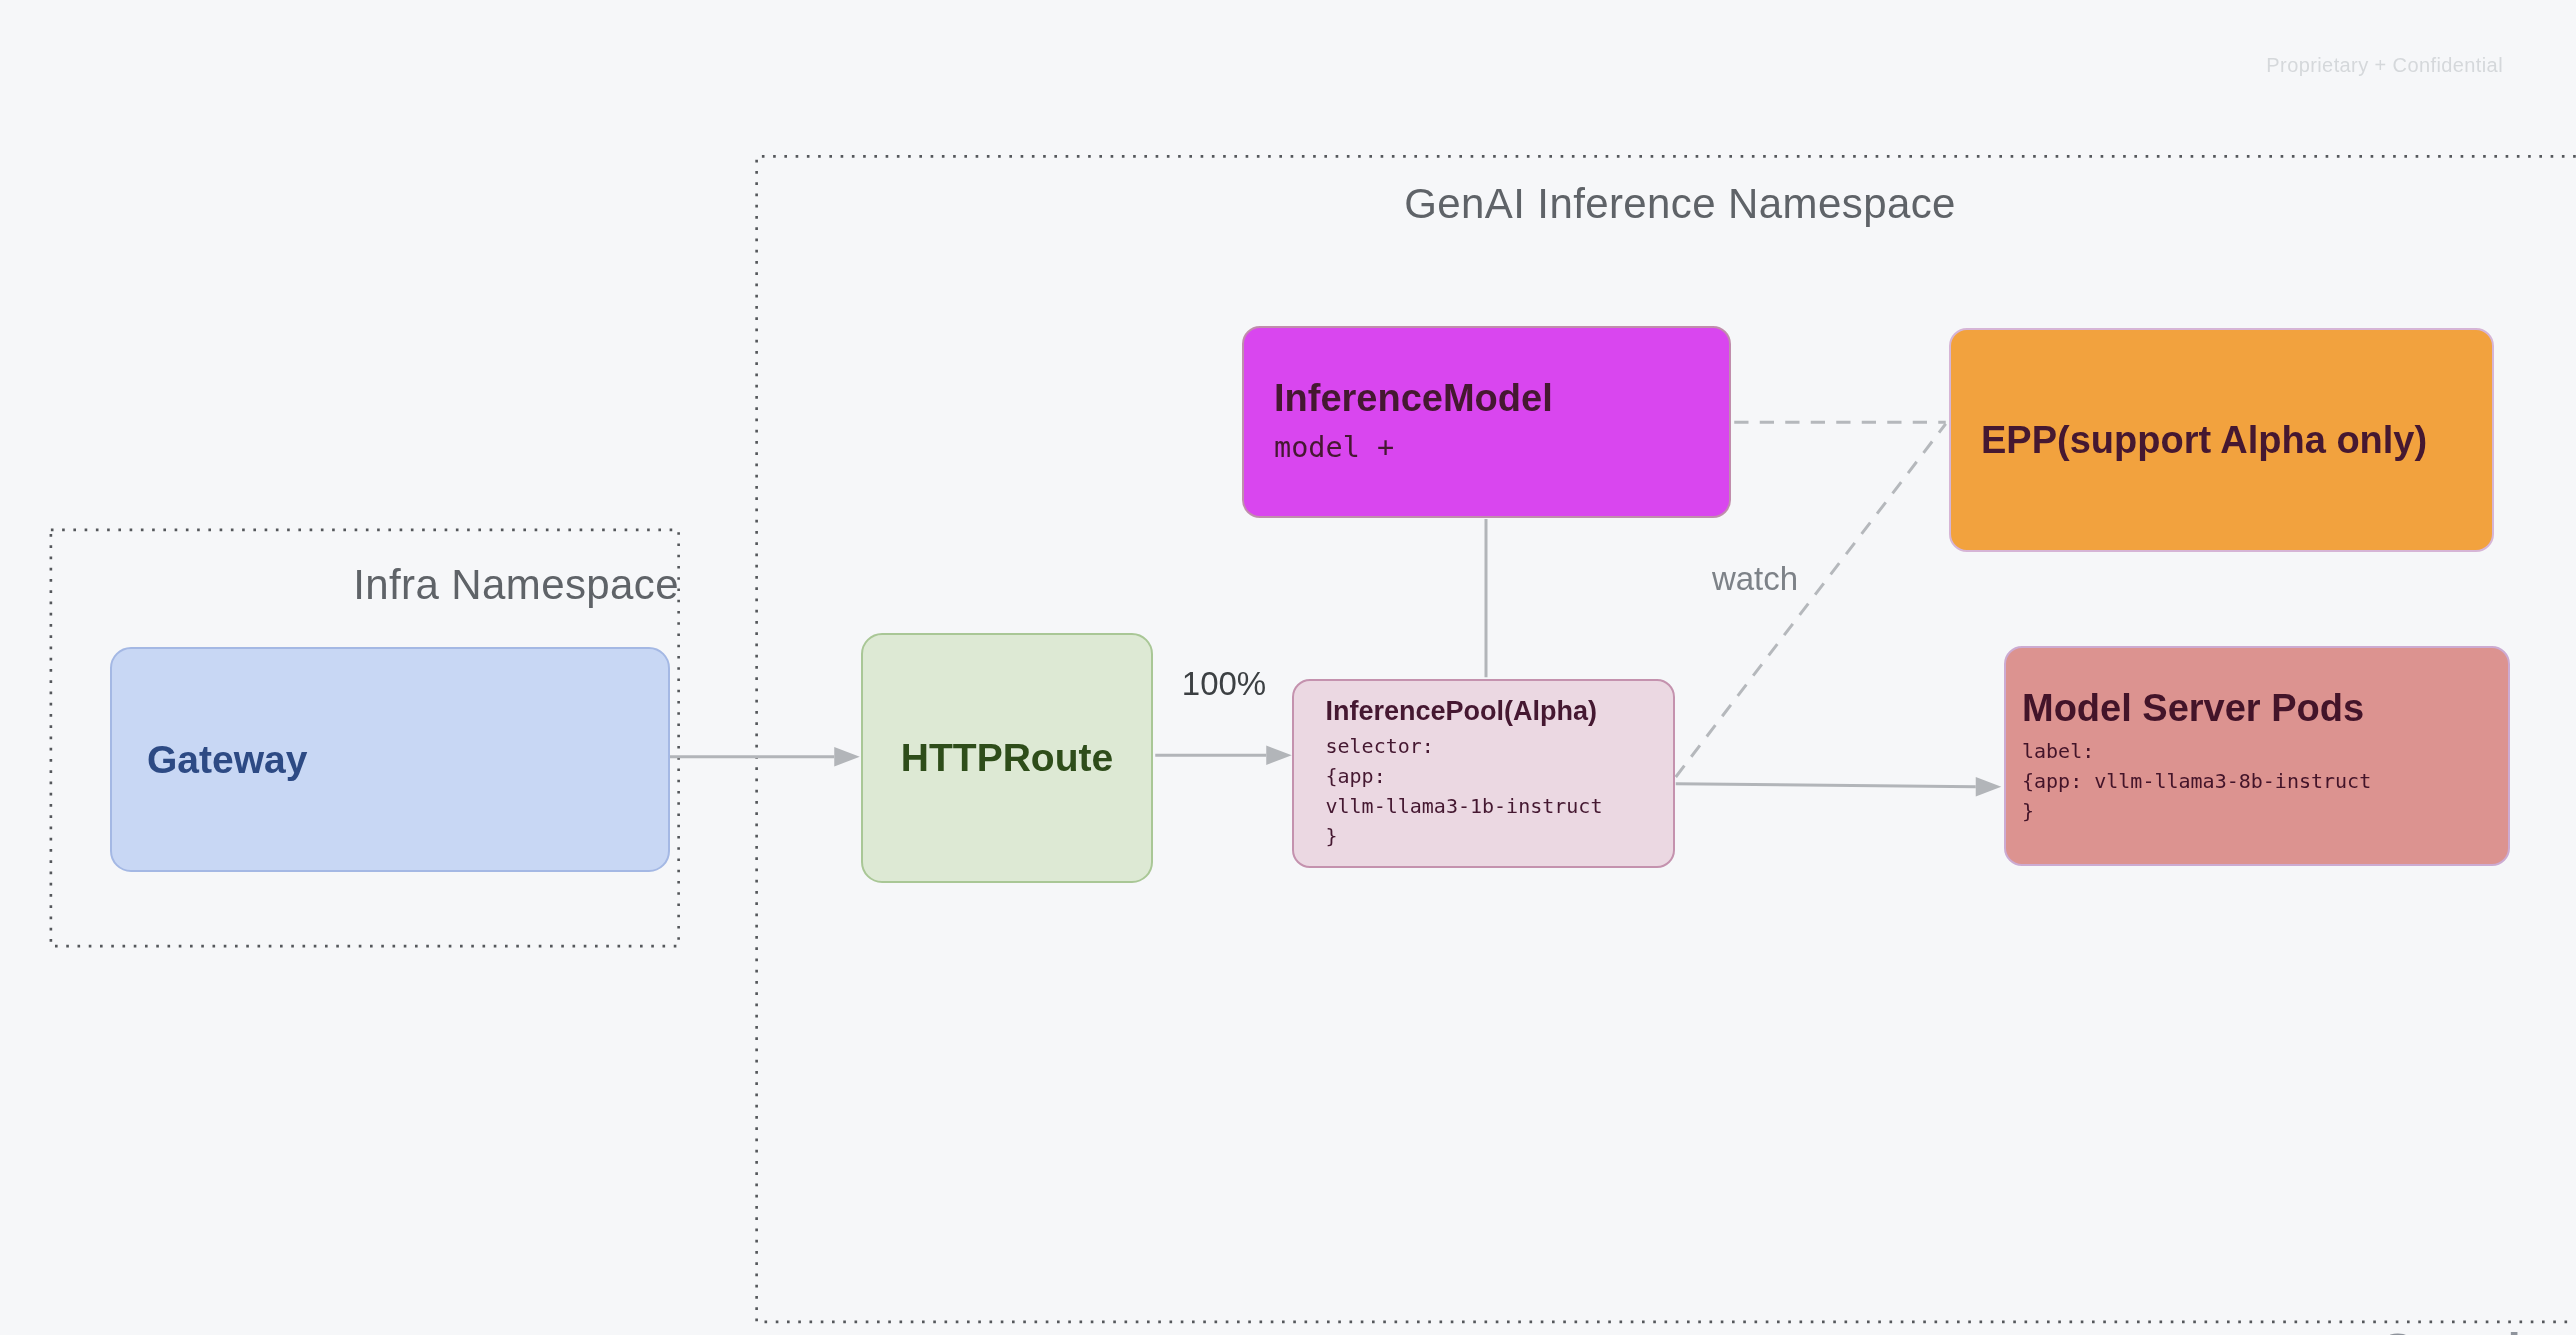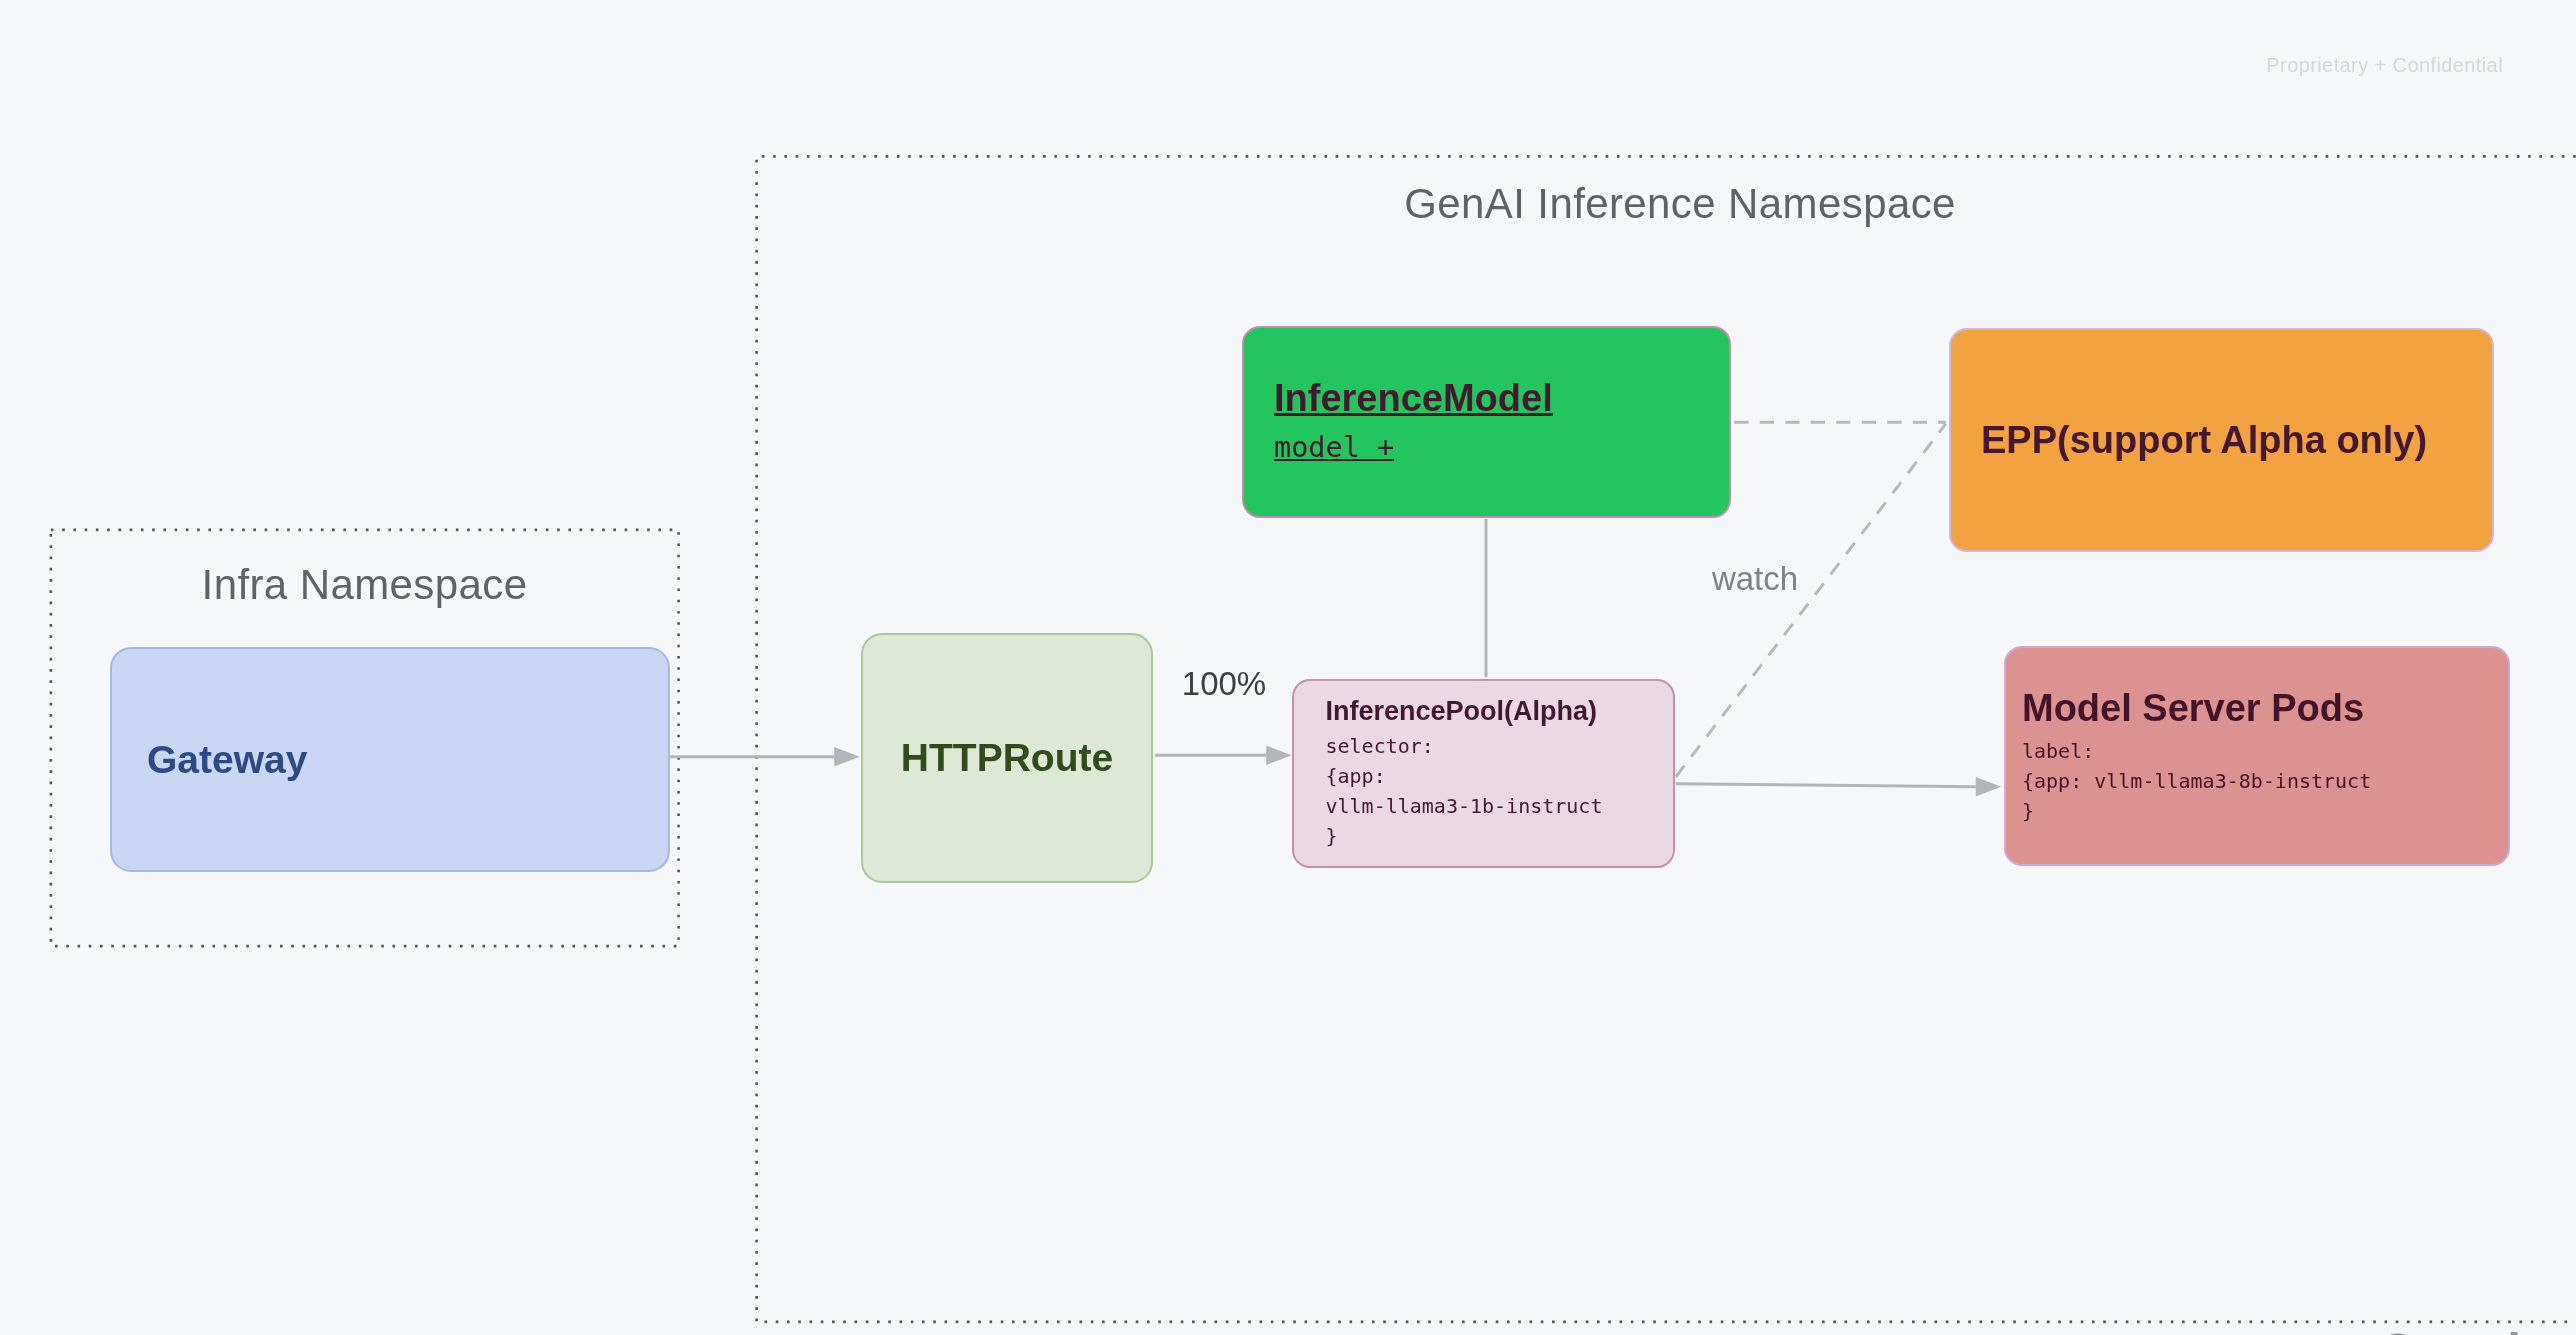--- a/index.html
+++ b/index.html
@@ -58,31 +58,31 @@
     <line x1="1981" y1="692" x2="1981" y2="903" stroke-width="4" style="stroke: rgb(178, 181, 185);"></line>
 
     <line x1="2312" y1="563" x2="2594" y2="563" stroke-width="4" stroke-dasharray="19 15" style="stroke: rgb(181, 184, 188);"></line>
 
     <line x1="2234" y1="1036" x2="2594" y2="565" stroke-width="4" stroke-dasharray="19 15" style="stroke: rgb(181, 184, 188);"></line>
   </svg>
 
   <div id="confidential" class="abs" style="color: rgb(213, 216, 219);">Proprietary + Confidential</div>
 
   <div id="genai-title" class="abs ns-title" style="color: rgb(95, 99, 104);">GenAI Inference Namespace</div>
-  <div id="infra-title" class="abs ns-title" style="color: rgb(95, 99, 104);">Infra Namespace</div>
+  <div id="infra-title" class="abs ns-title" style="color: rgb(95, 99, 104); text-align: right;">Infra Namespace</div>
 
   <div id="gateway" class="node" style="background-color: rgb(200, 215, 244); border-color: rgb(164, 184, 228);">
     <span class="title" style="color: rgb(45, 74, 132);">Gateway</span>
   </div>
 
   <div id="httproute" class="node" style="background-color: rgb(221, 233, 212); border-color: rgb(169, 199, 150);">
     <span class="title" style="color: rgb(46, 77, 26);">HTTPRoute</span>
   </div>
 
-  <div id="inference-model" class="node" style="background-color: #22c55e; border-color: rgb(192, 141, 172); color: rgb(69, 24, 49); text-decoration: underline;">
+  <div id="inference-model" class="node" style="background-color: #d946ef; border-color: rgb(192, 141, 172); color: rgb(69, 24, 49);">
     <span class="title">InferenceModel</span>
     <span class="mono">model +</span>
   </div>
 
   <div id="epp" class="node" style="background-color: rgb(242, 162, 62); border-color: rgb(214, 181, 214);">
     <span class="title" style="color: rgb(69, 24, 49);">EPP(support Alpha only)</span>
   </div>
 
   <div id="inference-pool" class="node" style="background-color: rgb(235, 216, 226); border-color: rgb(196, 146, 174); color: rgb(69, 24, 49);">
     <span class="title">InferencePool(Alpha)</span>

